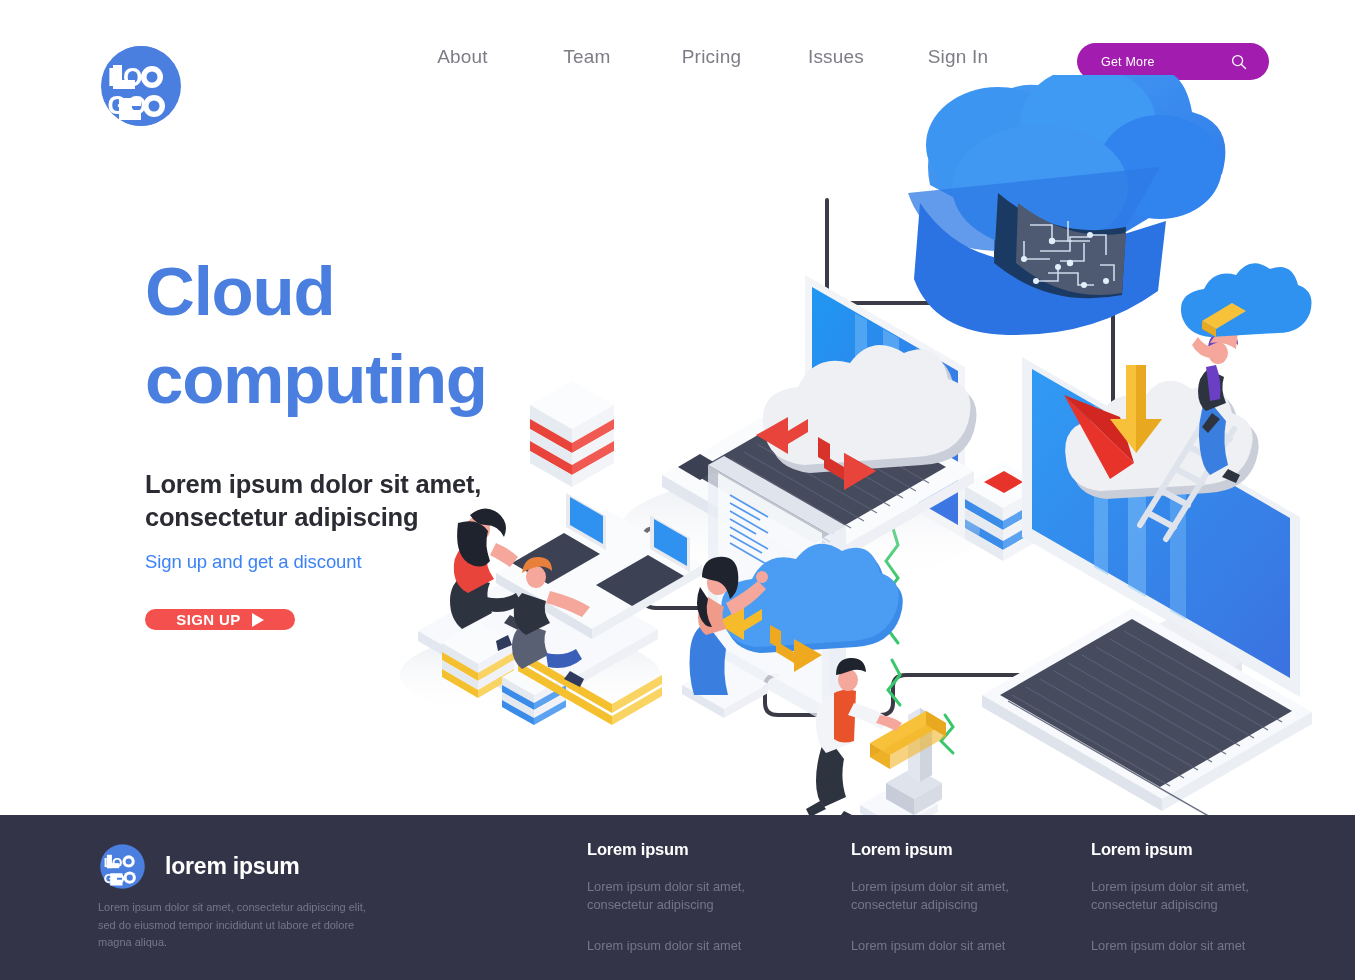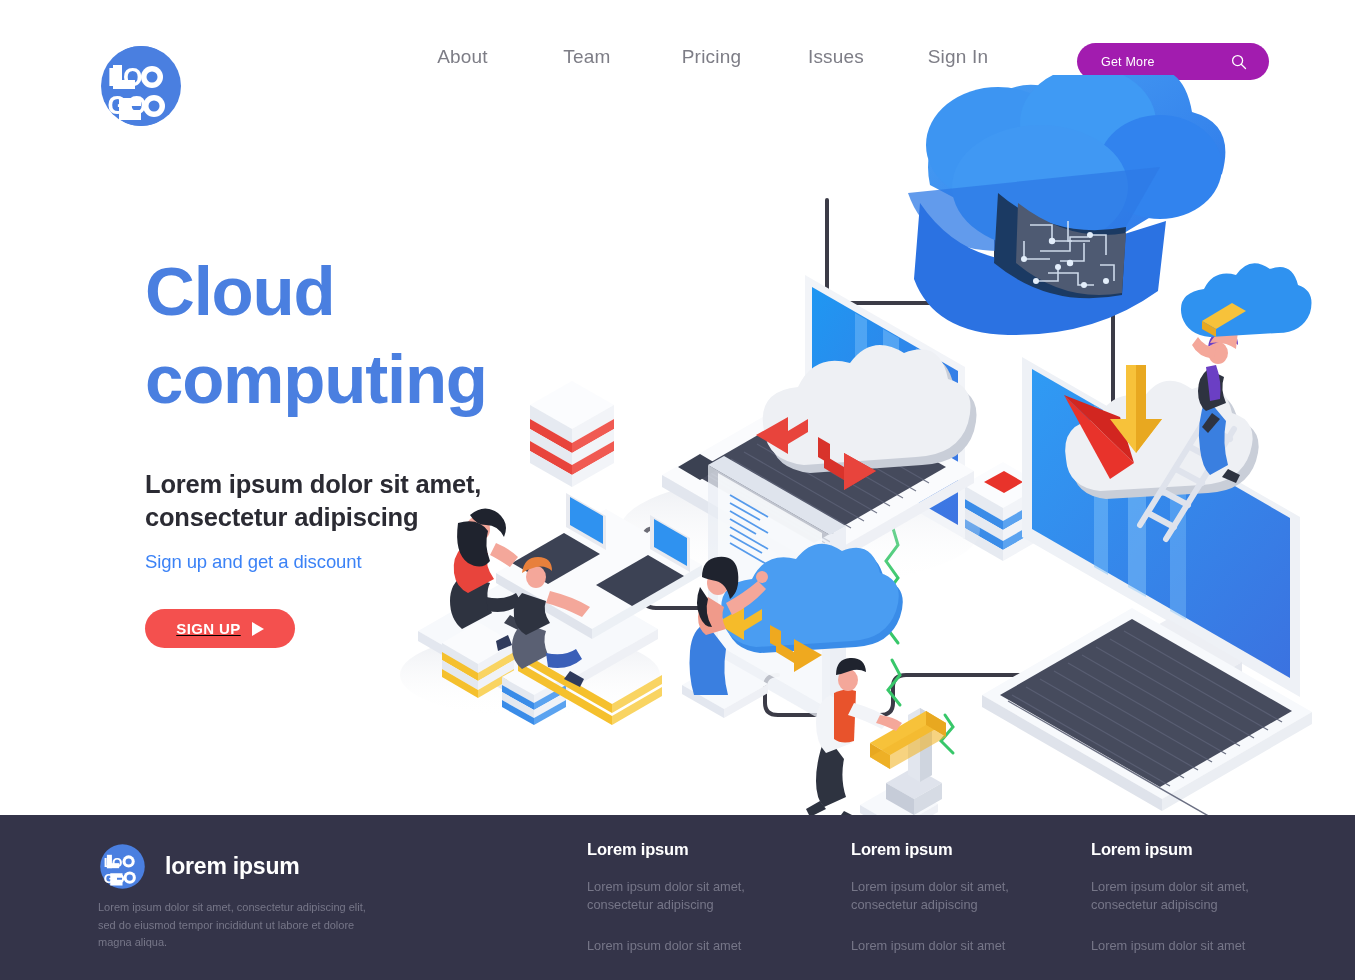--- a/index.html
+++ b/index.html
@@ -53,23 +53,23 @@
   }
   .hero-sub {
     margin-top:44px; font-size:25.5px; line-height:33px;
     font-weight:bold; color:#2b2b33; letter-spacing:-0.2px;
     max-width:380px;
   }
   .hero-desc {
     margin-top:17px; font-size:18.5px; color:#3b82f6; letter-spacing:-0.1px;
   }
   .signup-btn {
-    margin-top:36px; width:150px; height:39px; border-radius:20px;
+    margin-top:36px; width:150px; height:21px; border-radius:20px;
     background:#f4504e; display:flex; align-items:center;
-    justify-content:center; gap:11px; cursor:pointer;text-decoration:underline;
+    justify-content:center; gap:11px; cursor:pointer;
   }
   .signup-label {
     font-size:15px; font-weight:bold; color:#fff; letter-spacing:.4px;
   }
   .play-tri {
     width:0; height:0;
     border-left:12px solid #fff;
     border-top:7.5px solid transparent;
     border-bottom:7.5px solid transparent;
   }

